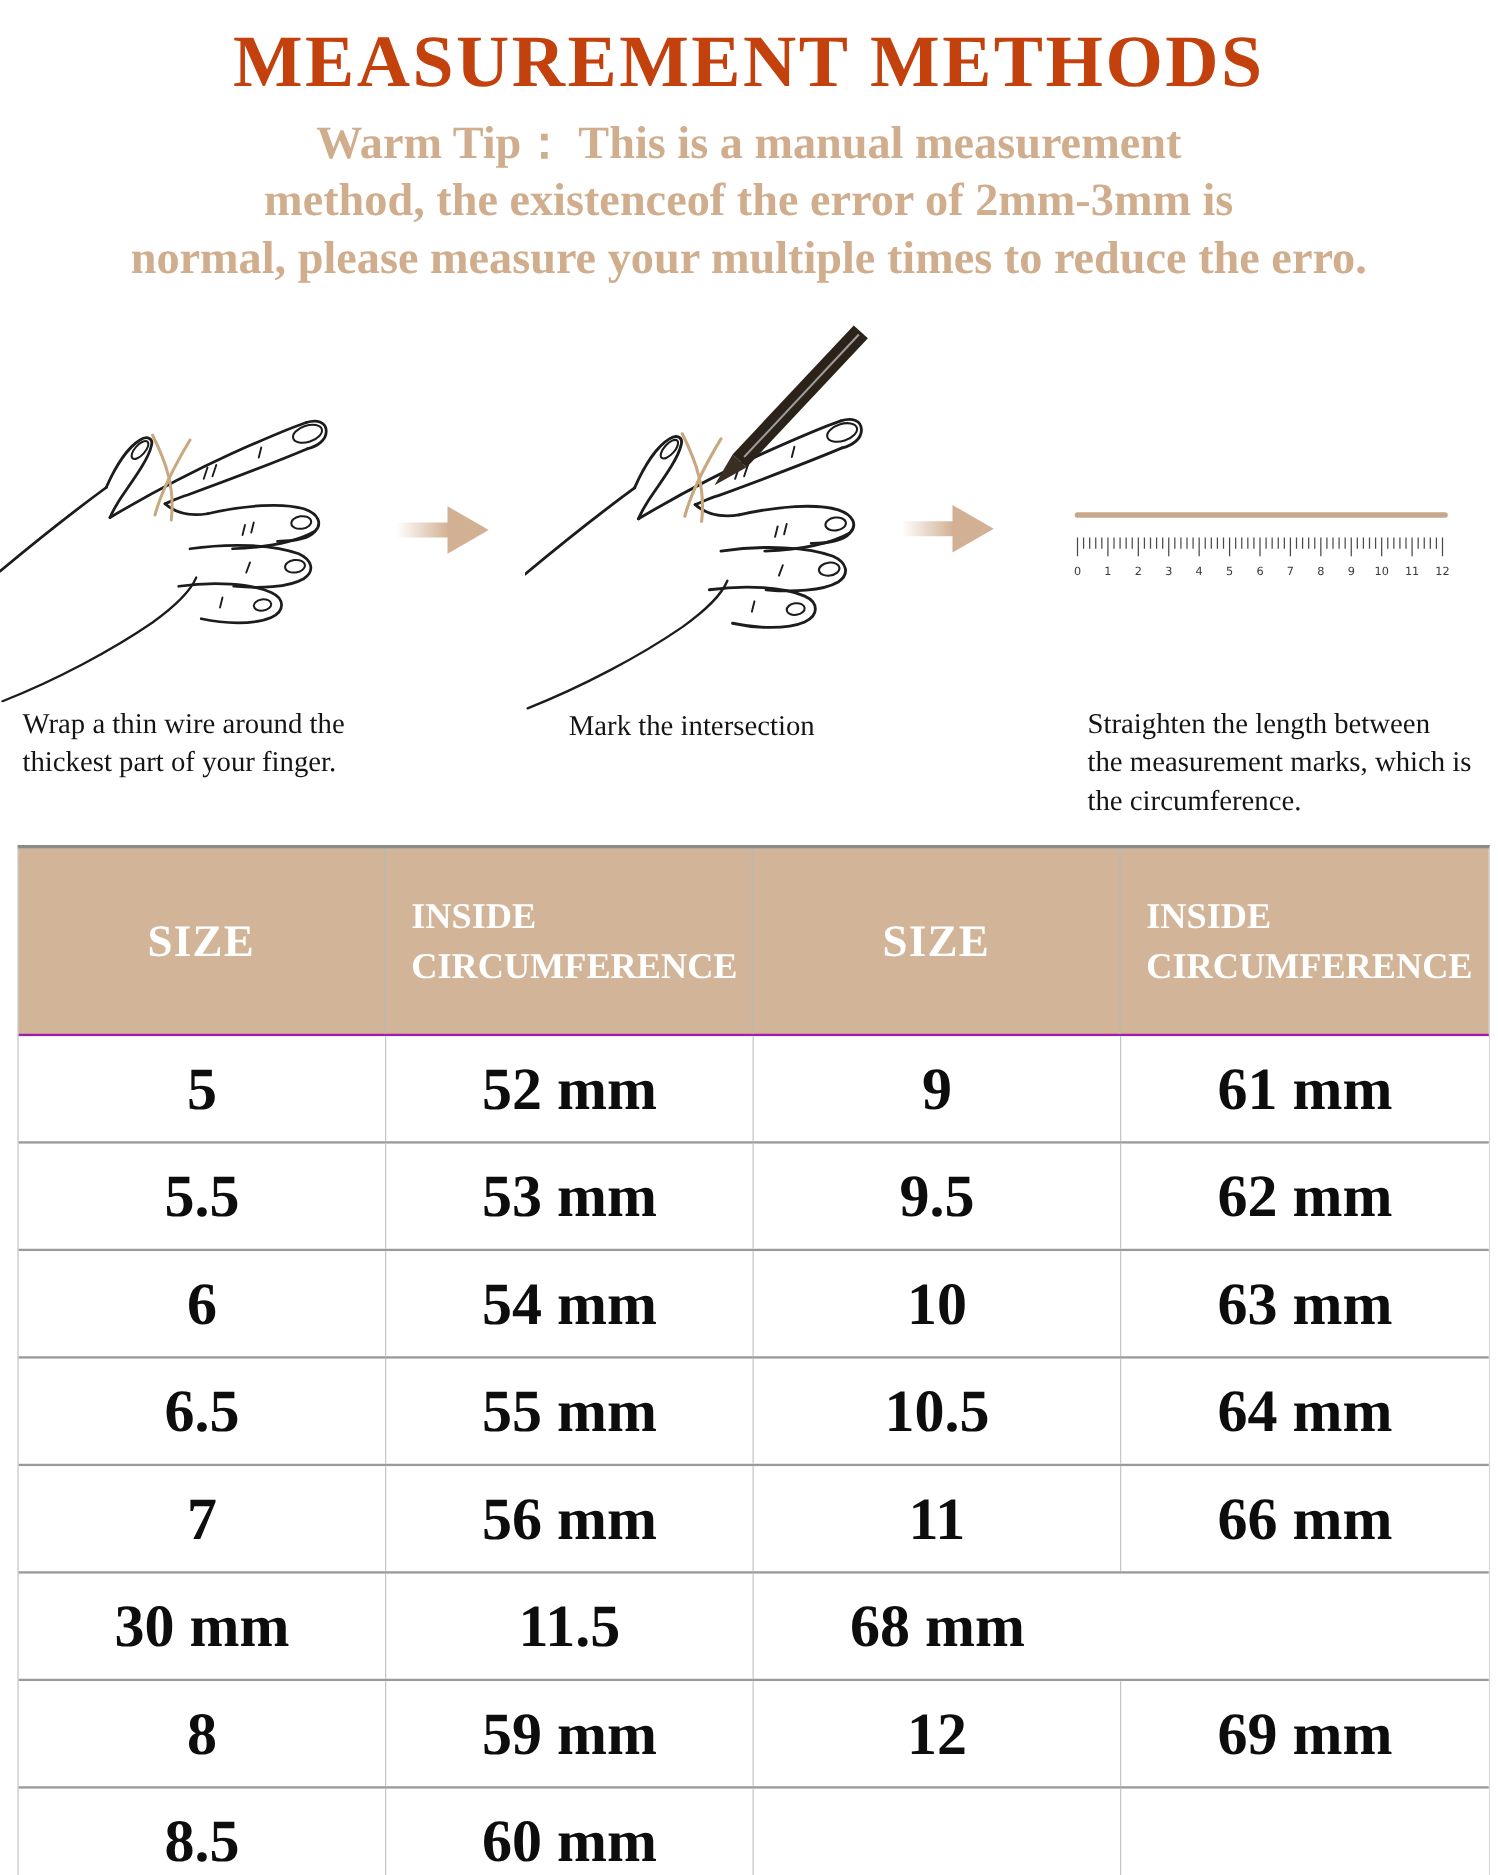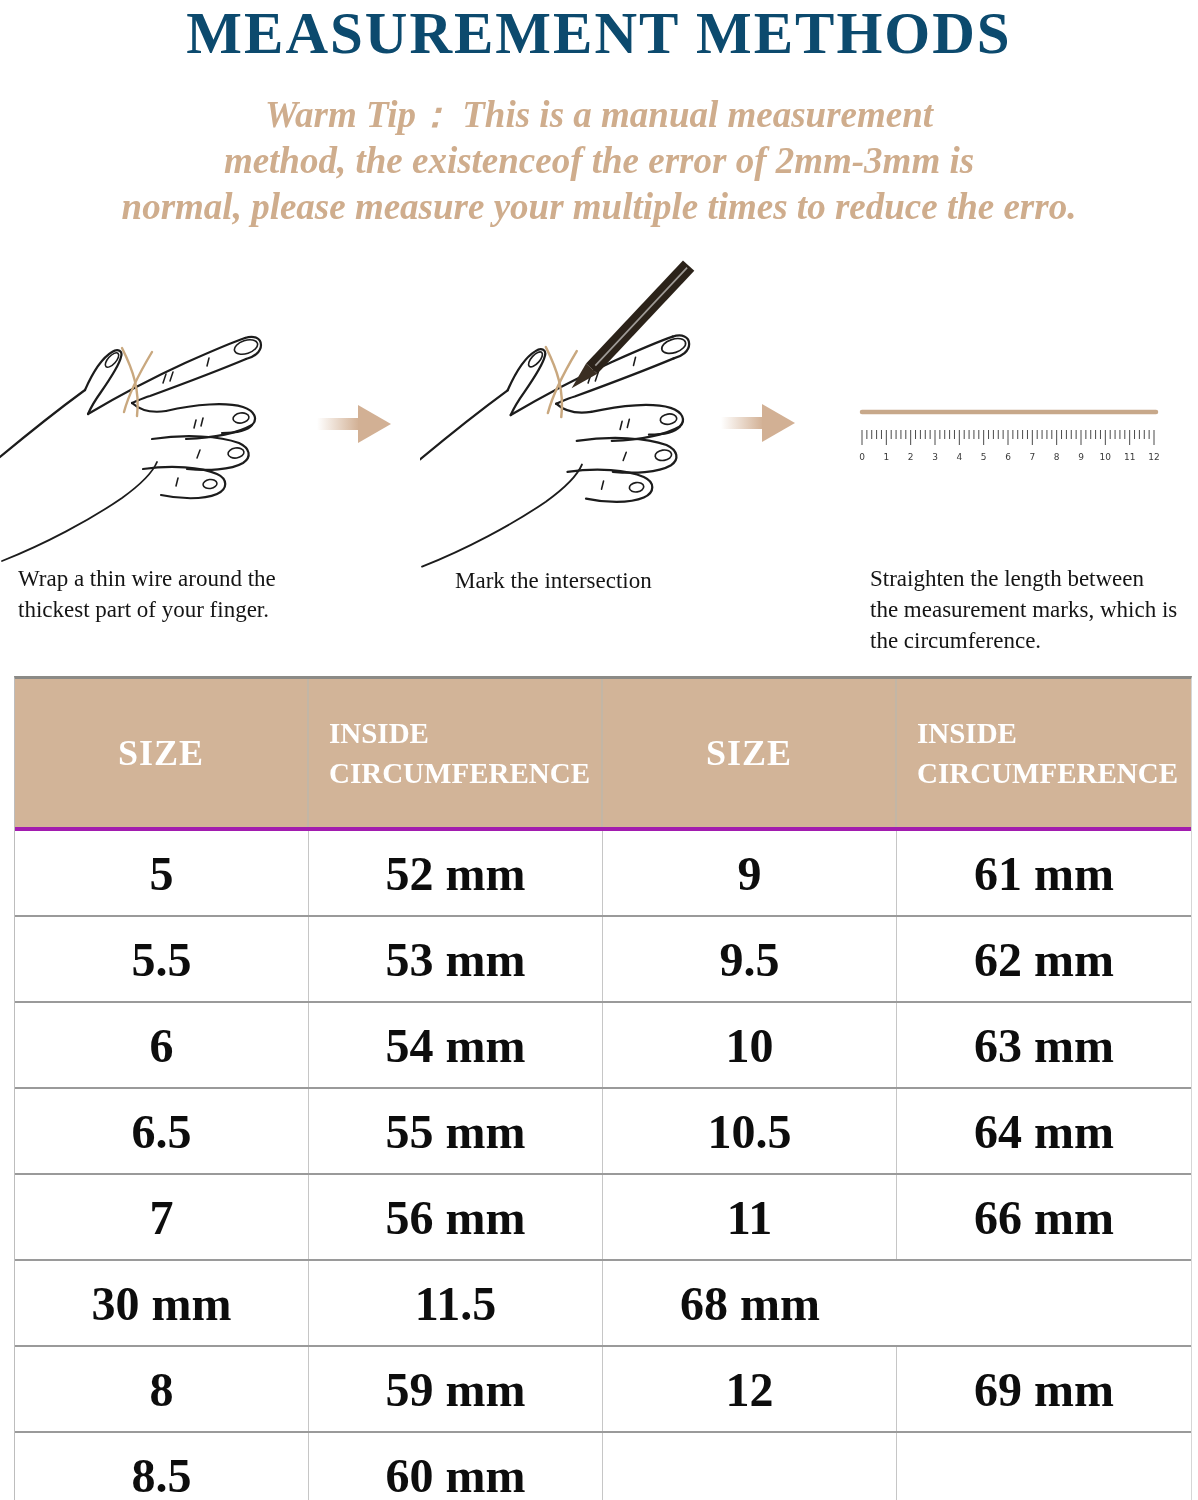--- a/index.html
+++ b/index.html
@@ -2,44 +2,44 @@
 <html><head>
 <meta charset="utf-8">
 <style>
   html,body{margin:0;padding:0;background:#ffffff;}
   .canvas{
     position:relative;width:1198px;height:1500px;margin:0 auto;background:#fff;
     font-family:"Liberation Serif","DejaVu Serif",serif;overflow:hidden;
   }
   
   .main-title{
-    position:absolute;top:0px;left:0;width:100%;text-align:center;
-    font-size:59px;font-weight:bold;color:#0c4a6e;letter-spacing:2px;line-height:66px;
+    position:absolute;top:16px;left:0;width:100%;text-align:center;
+    font-size:59px;font-weight:bold;color:#c2410c;letter-spacing:2px;line-height:66px;
     white-space:nowrap;
   }
   .warm-tip{
     position:absolute;top:92px;left:0;width:100%;text-align:center;
-    font-size:37px;line-height:46px;font-weight:bold;color:#cfad8d;font-style:italic;
+    font-size:37px;line-height:46px;font-weight:bold;color:#cfad8d;
   }
   .warm-tip .tip-line{white-space:nowrap;}
   
   .illus{position:absolute;}
   .step-caption{
     position:absolute;font-size:23px;font-weight:normal;color:#141414;line-height:31px;
   }
   .step-caption .cap-line{white-space:nowrap;}
   
   .size-table{
     position:absolute;left:14px;top:676px;width:1176px;
     border-top:3px solid #8b8a86;border-left:1px solid #bdbdbd;
     border-right:1px solid #d6d6d6;border-bottom:2px solid #b3aa9d;
   }
   .t-head{
     display:grid;grid-template-columns:repeat(4,1fr);height:148px;
-    background:#d2b498;border-bottom:4px solid #a21caf;
+    background:#d2b498;border-bottom:2px solid #a21caf;
   }
   .th{
     display:flex;align-items:center;justify-content:center;
     color:#ffffff;font-weight:bold;font-size:36px;letter-spacing:1px;
     border-right:2px solid #b5a globality;
     border-right:2px solid #b5a globality;
   }
   .t-head .th{border-right:2px solid #c3b6a5;}
   .t-head .th:last-child{border-right:none;}
   .th.left{justify-content:flex-start;padding-left:20px;font-size:29px;line-height:40px;letter-spacing:0;}

